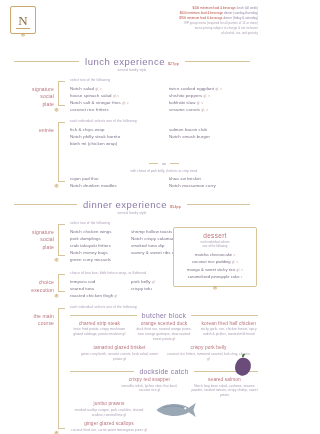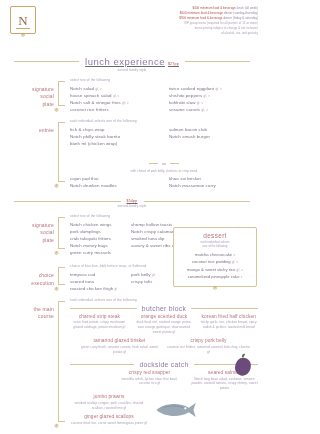--- a/index.html
+++ b/index.html
@@ -35,21 +35,21 @@
   .minimums{
     position:absolute;top:6px;right:6px;width:118px;text-align:right;
     font-size:2.9px;line-height:1.72;color:#9b8ea8;letter-spacing:.08px;
   }
   .minimums .row{white-space:nowrap;}
   .minimums .amt{color:#b6483f;}
   .minimums .occ{color:#8d7fa0;}
   .minimums .note{color:#a59ab0;}
 
   
-  .banner{display:flex;align-items:center;justify-content:center;gap:6px;margin:0 14px;text-decoration:underline;}
+  .banner{display:flex;align-items:center;justify-content:center;gap:6px;margin:0 14px;}
   .banner .rule{flex:1;height:1px;background:#d7c49a;}
   .banner .titlewrap{display:flex;align-items:baseline;gap:3px;white-space:nowrap;}
   .banner .title{font-size:9.5px;color:#8c7aa6;letter-spacing:.5px;}
   .banner .price{font-size:3.6px;color:#b6483f;letter-spacing:.2px;}
   .banner-sub{text-align:center;font-size:3.3px;color:#a99cb6;margin-top:1px;letter-spacing:.1px;}
 
   
   .course{display:flex;align-items:flex-start;margin-top:6px;padding-left:8px;}
   .course-label{
     width:46px;text-align:right;padding-right:4px;
@@ -225,20 +225,21 @@
           </div>
         </div>
       </div>
     </div>
   </div>
 
   <div style="margin-top:10px;">
     <div class="banner">
       <span class="rule"></span>
       <span class="titlewrap">
+        <span class="title">dinner experience</span>
         <span class="price">$54pp</span>
       </span>
       <span class="rule"></span>
     </div>
     <div class="banner-sub">served family style</div>
 
     <div class="course">
       <div class="course-label">
         <div>signature</div>
           <div>social</div>

